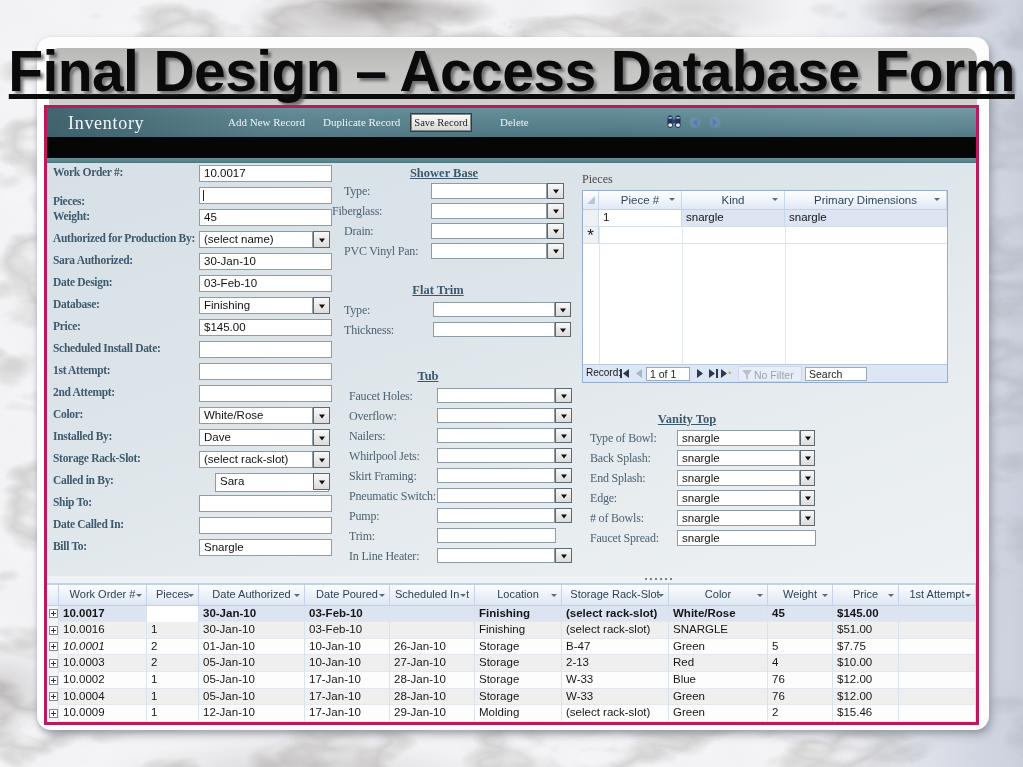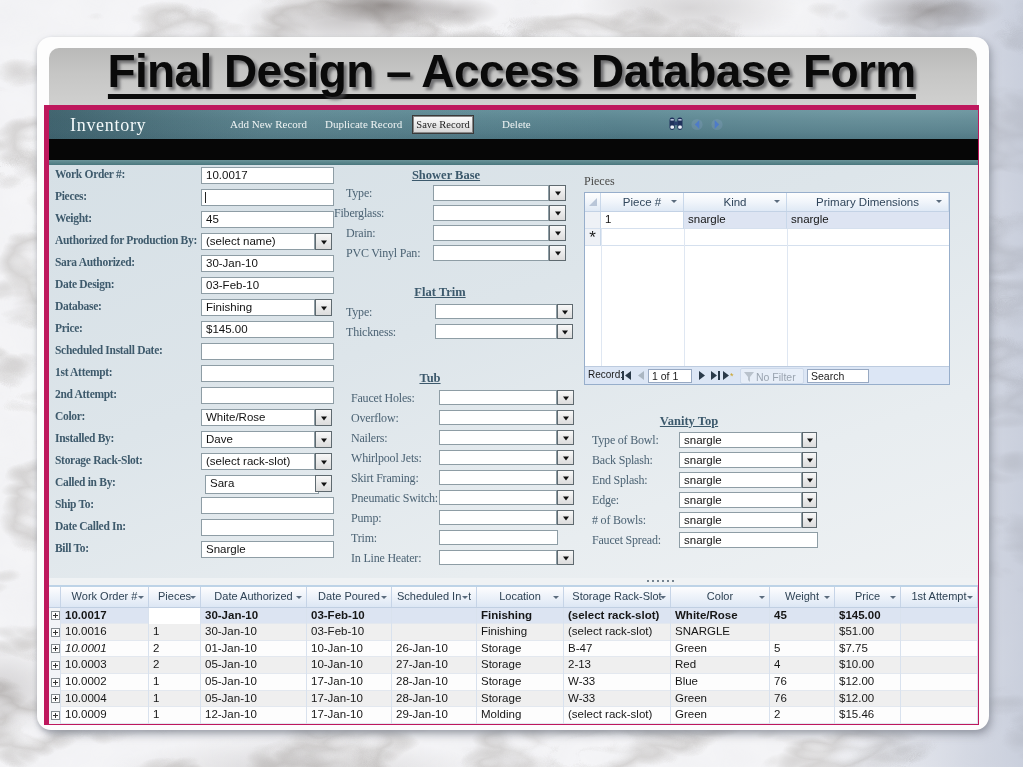--- a/index.html
+++ b/index.html
@@ -3,24 +3,24 @@
 *{margin:0;padding:0;box-sizing:border-box}
 html,body{width:1023px;height:767px;overflow:hidden}
 body{position:relative;font-family:"Liberation Sans",sans-serif;background:#f2f3f6}
 .abs{position:absolute}
 .slide{position:absolute;left:37px;top:37px;width:952px;height:693px;background:#fdfdfd;
 border-radius:14px;box-shadow:3px 5px 9px rgba(125,130,142,.55), 0 2px 4px rgba(135,140,150,.4)}
 .tband{position:absolute;left:49px;top:48px;width:928px;height:57px;
 background:linear-gradient(180deg,#b9b9b8 0%,#c6c6c5 45%,#d0d0cf 100%);
 border-radius:10px 10px 0 0}
 .title{position:absolute;top:50px;left:50%;transform:translateX(-50%);white-space:nowrap;
-font-family:"Liberation Sans",sans-serif;font-weight:bold;font-size:46px;color:#0a0a0a;
+font-family:"Liberation Sans",sans-serif;font-weight:bold;font-size:57px;color:#0a0a0a;
 letter-spacing:-0.6px;line-height:43.5px;text-shadow:3px 3px 3px rgba(75,75,78,.7);
 border-bottom:5px solid #0b0b0b;padding:0 0 0px 0}
-.win{position:absolute;left:44px;top:105px;width:935px;height:620px;border:5px solid #be185d;background:#84cc16}
+.win{position:absolute;left:44px;top:105px;width:935px;height:620px;border:3px solid #be185d;background:#84cc16}
 .topbar{position:absolute;left:0;top:0;width:929px;height:29px;
 background:
 radial-gradient(700px 100px at 92% -15%, rgba(185,212,214,.25), transparent 68%),
 radial-gradient(600px 300px at 25% 330%, rgba(195,218,218,.22), transparent 62%),
 radial-gradient(340px 90px at 0% -10%, rgba(10,32,42,.30), transparent 70%),
 linear-gradient(90deg, rgba(20,45,56,.16) 0%, rgba(20,45,56,.05) 25%, rgba(20,45,56,0) 48%),
 linear-gradient(180deg,#5e8a95 0%,#537e8a 35%,#4b7582 75%,#436c79 100%)}
 .blackstrip{position:absolute;left:0;top:29px;width:929px;height:21px;background:#060606}
 .tealline{position:absolute;left:0;top:50px;width:929px;height:5px;background:linear-gradient(180deg,#6b9499,#4a777e)}
 .formarea{position:absolute;left:0;top:55px;width:929px;height:413px;
@@ -121,21 +121,21 @@
 <svg class="abs" style="left:662px;top:8px" width="12" height="13" viewBox="0 0 12 13">
 <circle cx="6" cy="6.5" r="5.6" fill="rgba(150,175,215,.22)"></circle>
 <path d="M3.7 2 L8.2 6.5 L3.7 11 Z" fill="#4e7bc8"></path>
       </svg>
 </div>
 <div class="blackstrip"></div>
 <div class="tealline"></div>
 <div class="formarea"></div>
 <div class="lbl" style="left:6px;top:58px">Work Order #:</div>
 <div class="tb" style="left:152px;top:57px;width:133px;height:17px">10.0017</div>
-<div class="lbl" style="left:6px;top:80px">Pieces:</div>
+<div class="lbl" style="left:6px;top:87px">Pieces:</div>
 <div class="tb" style="left:152px;top:79px;width:133px;height:17px"></div>
 <div class="caret" style="left:156px;top:82px"></div>
 <div class="lbl" style="left:6px;top:102px">Weight:</div>
 <div class="tb" style="left:152px;top:101px;width:133px;height:17px">45</div>
 <div class="lbl" style="left:6px;top:124px">Authorized for Production By:</div>
 <div class="tb" style="left:152px;top:123px;width:114px;height:17px">(select name)</div>
 <div class="dbtn" style="left:266px;top:123px;width:17px;height:17px">
       <i></i>
     </div>
 <div class="lbl" style="left:6px;top:146px">Sara Authorized:</div>
@@ -164,21 +164,21 @@
 <div class="tb" style="left:152px;top:321px;width:114px;height:17px">Dave</div>
 <div class="dbtn" style="left:266px;top:321px;width:17px;height:17px">
       <i></i>
     </div>
 <div class="lbl" style="left:6px;top:344px">Storage Rack-Slot:</div>
 <div class="tb" style="left:152px;top:343px;width:114px;height:17px">(select rack-slot)</div>
 <div class="dbtn" style="left:266px;top:343px;width:17px;height:17px">
       <i></i>
     </div>
 <div class="lbl" style="left:6px;top:366px">Called in By:</div>
-<div class="tb" style="left:156px;top:365px;width:114px;height:19px">Sara</div>
+<div class="tb" style="left:168px;top:365px;width:114px;height:19px">Sara</div>
 <div class="dbtn" style="left:266px;top:365px;width:17px;height:17px">
       <i></i>
     </div>
 <div class="lbl" style="left:6px;top:388px">Ship To:</div>
 <div class="tb" style="left:152px;top:387px;width:133px;height:17px"></div>
 <div class="lbl" style="left:6px;top:410px">Date Called In:</div>
 <div class="tb" style="left:152px;top:409px;width:133px;height:17px"></div>
 <div class="lbl" style="left:6px;top:432px">Bill To:</div>
 <div class="tb" style="left:152px;top:431px;width:133px;height:17px">Snargle</div>
 <div class="head" style="left:397px;top:58px">Shower Base</div>

